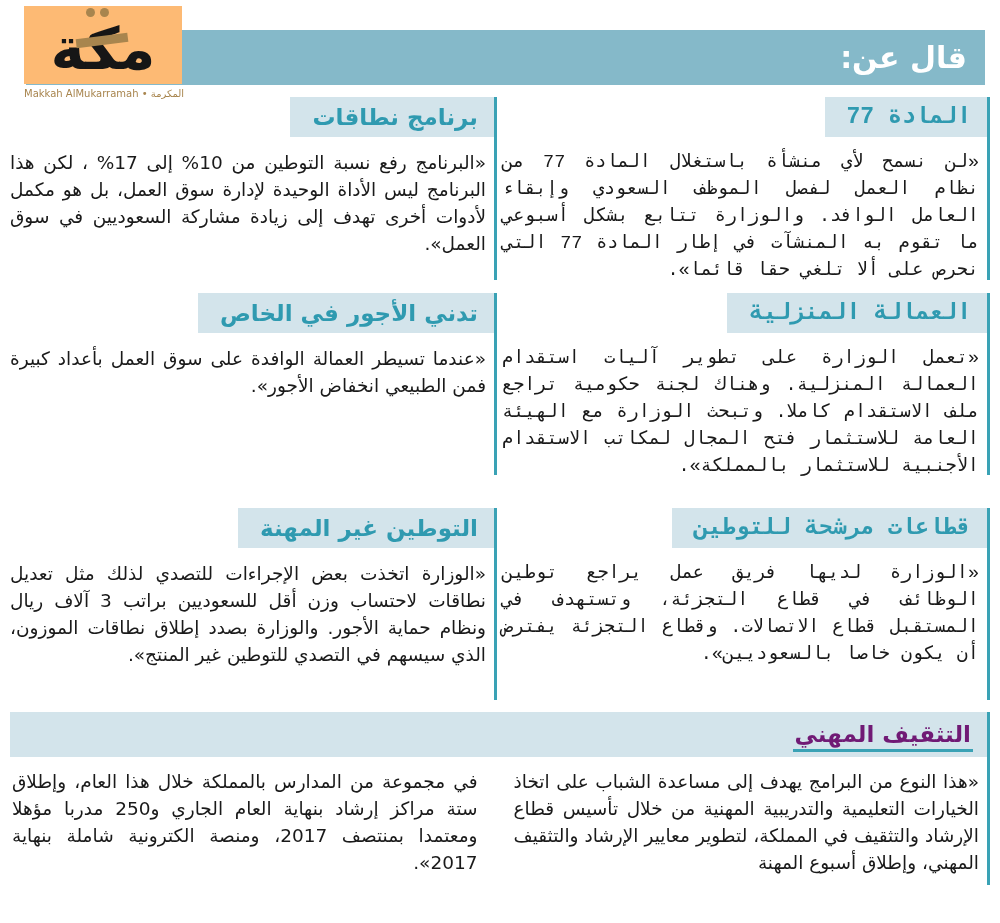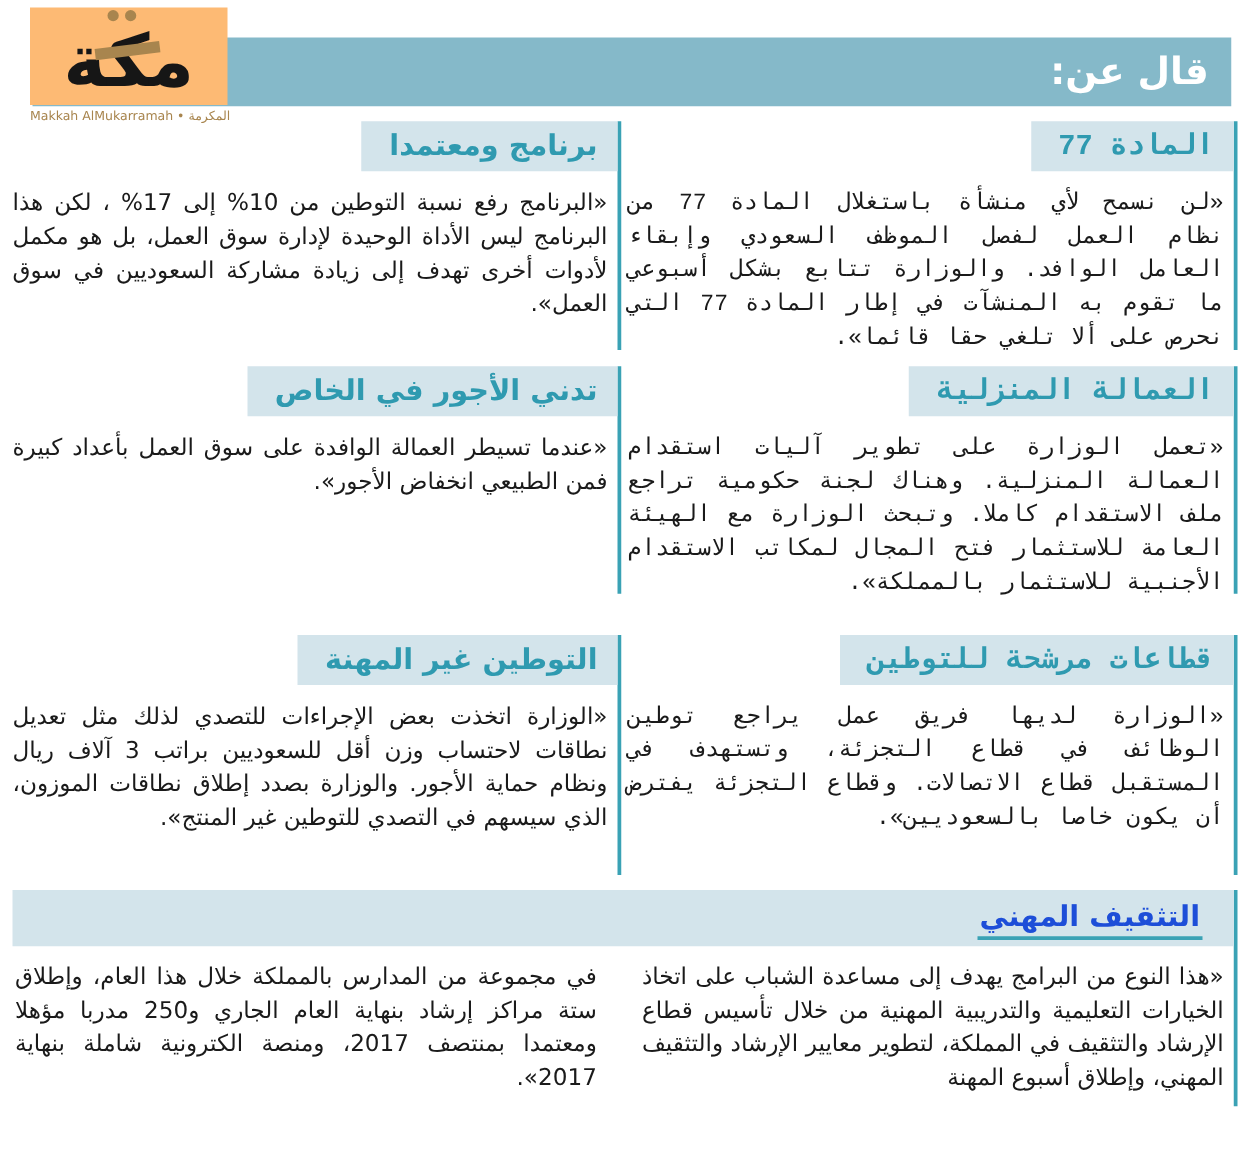--- a/index.html
+++ b/index.html
@@ -60,21 +60,21 @@
   }
   
   .bottom{
     position:absolute;top:712px;left:10px;right:10px;height:173px;
     border-right:3px solid #3aa2b5;direction:rtl;
   }
   .bottom-bar{
     height:45px;background:#d3e4eb;display:flex;align-items:center;
   }
   .bottom-title{
-    margin-right:25px;color:#1d4ed8;font-size:23px;font-weight:bold;line-height:26px;
+    margin-right:14px;color:#701a75;font-size:23px;font-weight:bold;line-height:26px;
     border-bottom:3px solid #3aa2b5;padding:4px 2px 2px 2px;
   }
   .bottom-body{
     display:flex;gap:26px;margin-top:11px;direction:rtl;
   }
   .bottom-quote{
     flex:1 1 0;color:#1a1a1a;font-size:18.5px;line-height:27px;text-align:justify;
     margin:0 8px 0 2px;
   }
 </style>
@@ -93,21 +93,21 @@
   </div>
   <div class="logo-tagline">Makkah AlMukarramah • المكرمة</div>
 </div>
 
 <section class="card col-right row1">
   <h2 class="card-title">المادة 77</h2>
   <p class="card-quote">«لن نسمح لأي منشأة باستغلال المادة 77 من نظام العمل لفصل الموظف السعودي وإبقاء العامل الوافد. والوزارة تتابع بشكل أسبوعي ما تقوم به المنشآت في إطار المادة 77 التي نحرص على ألا تلغي حقا قائما».</p>
 </section>
 
 <section class="card col-left row1">
-  <h2 class="card-title">برنامج ومعتمدا</h2>
+  <h2 class="card-title">برنامج نطاقات</h2>
   <p class="card-quote">«البرنامج رفع نسبة التوطين من 10% إلى 17% ، لكن هذا البرنامج ليس الأداة الوحيدة لإدارة سوق العمل، بل هو مكمل لأدوات أخرى تهدف إلى زيادة مشاركة السعوديين في سوق العمل».</p>
 </section>
 
 <section class="card col-right row2">
   <h2 class="card-title">العمالة المنزلية</h2>
   <p class="card-quote">«تعمل الوزارة على تطوير آليات استقدام العمالة المنزلية. وهناك لجنة حكومية تراجع ملف الاستقدام كاملا. وتبحث الوزارة مع الهيئة العامة للاستثمار فتح المجال لمكاتب الاستقدام الأجنبية للاستثمار بالمملكة».</p>
 </section>
 
 <section class="card col-left row2">
   <h2 class="card-title">تدني الأجور في الخاص</h2>

